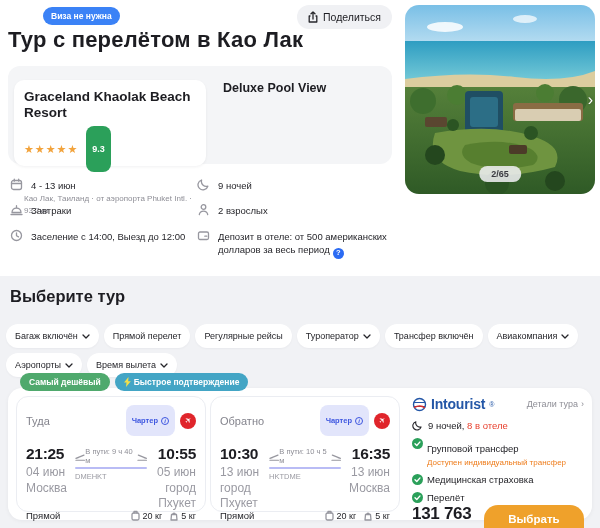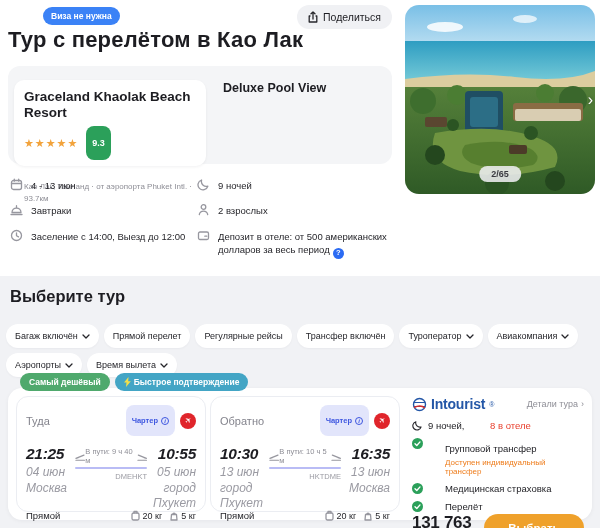--- a/index.html
+++ b/index.html
@@ -16,21 +16,21 @@
   .page-title { position:absolute; left:8px; top:27px; font-size:22px; font-weight:bold; letter-spacing:.2px; }
 
   .hotel-card { position:absolute; left:8px; top:66px; width:384px; height:98px;
     background:#f4f5f7; border-radius:12px; }
   .hotel-inner { position:absolute; left:6px; top:14px; width:192px; height:86px; background:#fff;
     border-radius:10px; padding:9px 10px; box-shadow:0 1px 3px rgba(20,20,40,.06); cursor:pointer; }
   .hotel-name { font-size:13.5px; font-weight:bold; line-height:1.2; }
   .hotel-rating-row { display:flex; align-items:center; gap:8px; margin-top:5px; }
   .stars { color:#f2a33c; font-size:11px; letter-spacing:1px; }
   .rating-badge { background:#2ba05a; color:#fff; font-size:9px; font-weight:bold;
-    padding:12px 6px; border-radius:8px; }
+    padding:18px 6px; border-radius:8px; }
   .hotel-loc { margin-top:21px; font-size:8px; color:#8e8e96; line-height:1.45; }
   .room-type { position:absolute; left:215px; top:15px; font-size:12.5px; font-weight:bold; }
 
   
   .gallery { position:absolute; left:405px; top:5px; width:190px; height:189px; border-radius:14px;
     overflow:hidden; cursor:pointer; }
   .gallery svg.scene { display:block; }
   .gallery-counter { position:absolute; left:50%; bottom:12px; transform:translateX(-50%);
     background:rgba(238,238,240,.88); color:#3a3a40; font-size:9px; font-weight:bold;
     padding:3px 12px; border-radius:10px; }
@@ -75,44 +75,44 @@
   .fl-dir { font-size:11px; color:#83838c; }
   .fl-head-right { display:flex; align-items:center; gap:5px; }
   .charter-pill { display:inline-flex; align-items:center; gap:3px; background:#e2e5fb; color:#3d56e0;
     font-size:7.5px; font-weight:bold; padding:11px 6px; border-radius:8px; }
   .charter-info { display:inline-flex; width:8px; height:8px; border:1px solid #3d56e0; border-radius:50%;
     font-size:6px; align-items:center; justify-content:center; font-style:italic; cursor:pointer; }
   .airline-logo { width:16px; height:16px; border-radius:50%; background:#e0252b; color:#fff;
     display:inline-flex; align-items:center; justify-content:center; font-size:8px; }
   .airline-logo span { transform:rotate(-40deg); }
   .fl-times { display:flex; margin-top:9px; }
-  .fl-endpoint { width:44px;font-style:italic; }
+  .fl-endpoint { width:44px; }
   .fl-endpoint.arr { text-align:right; }
   .fl-time { font-size:15.5px; font-weight:bold; letter-spacing:-.3px; }
   .fl-sub { font-size:12px; color:#9a9aa2; margin-top:2px; line-height:1.2; }
   .fl-mid { flex:1; margin:0 5px; padding-top:2px; }
   .fl-mid-top { display:flex; align-items:center; justify-content:space-between; }
   .fl-duration { font-size:7.5px; color:#8e8e96; }
   .fl-line { height:2px; background:#b9bcf5; border-radius:1px; margin-top:2px; }
-  .fl-codes { display:flex; justify-content:flex-end; font-size:7.5px; color:#9a9aa2; margin-top:3px; }
+  .fl-codes { display:flex; justify-content:flex-start; font-size:7.5px; color:#9a9aa2; margin-top:3px; }
   .fl-bottom { margin-top:auto; display:flex; align-items:flex-end; justify-content:space-between; }
   .fl-direct { font-size:9.5px; color:#26262b; }
   .fl-bags { display:flex; align-items:center; gap:3px; font-size:9px; color:#26262b; }
   .fl-bags .bag-ic { margin-left:5px; }
 
   .offer-panel { position:absolute; left:404px; top:8px; width:172px; height:116px;
     display:flex; flex-direction:column; }
   .offer-head { display:flex; align-items:center; justify-content:space-between; }
   .op-logo { display:flex; align-items:center; gap:4px; }
   .op-name { font-size:14px; font-weight:bold; color:#2457a7; letter-spacing:-.2px; }
   .op-reg { font-size:7px; color:#2457a7; vertical-align:super; }
   .offer-details-link { font-size:9px; color:#8e8e96; cursor:pointer; display:flex; align-items:center; gap:3px; }
   .offer-nights { display:flex; align-items:center; gap:5px; margin-top:8px; font-size:9.5px; }
-  .red-text { color:#e8402e;margin-left:23px; }
-  .offer-check { display:flex; gap:22px; align-items:flex-start; margin-top:7px; }
+  .red-text { color:#e8402e; }
+  .offer-check { display:flex; gap:4px; align-items:flex-start; margin-top:7px; }
   .offer-check .chk { flex:0 0 11px; margin-top:0; }
   .offer-check-text { font-size:9.5px; line-height:1.2; }
   .offer-subnote { font-size:8px; color:#ee7c1b; margin-top:2px; }
   .offer-bottom { margin-top:auto; display:flex; align-items:center; justify-content:space-between; }
   .offer-price { font-size:17px; font-weight:bold; letter-spacing:-.3px; }
   .cta-btn { background:#efa12b; color:#fff; border:none; border-radius:14px; padding:8px 14px;
     font-size:11.5px; font-weight:bold; font-family:inherit; cursor:pointer; }
 
   .muted-stroke { stroke:#97979f; fill:none; stroke-width:1.3; stroke-linecap:round; stroke-linejoin:round; }
 </style>
@@ -244,27 +244,27 @@
             <path class="muted-stroke" style="stroke:#26262b" d="M1 1l3 3 3-3"></path>
           </svg>
       </button>
       <button class="chip">
         <span>Прямой перелет</span>
       </button>
       <button class="chip">
         <span>Регулярные рейсы</span>
       </button>
       <button class="chip">
-        <span>Трансфер включён</span>
-      </button>
-      <button class="chip">
         <span>Туроператор</span>
         <svg width="8" height="5" viewBox="0 0 8 5">
             <path class="muted-stroke" style="stroke:#26262b" d="M1 1l3 3 3-3"></path>
           </svg>
+      </button>
+      <button class="chip">
+        <span>Трансфер включён</span>
       </button>
       <button class="chip">
         <span>Авиакомпания</span>
         <svg width="8" height="5" viewBox="0 0 8 5">
             <path class="muted-stroke" style="stroke:#26262b" d="M1 1l3 3 3-3"></path>
           </svg>
       </button>
       <button class="chip">
         <span>Аэропорты</span>
         <svg width="8" height="5" viewBox="0 0 8 5">

